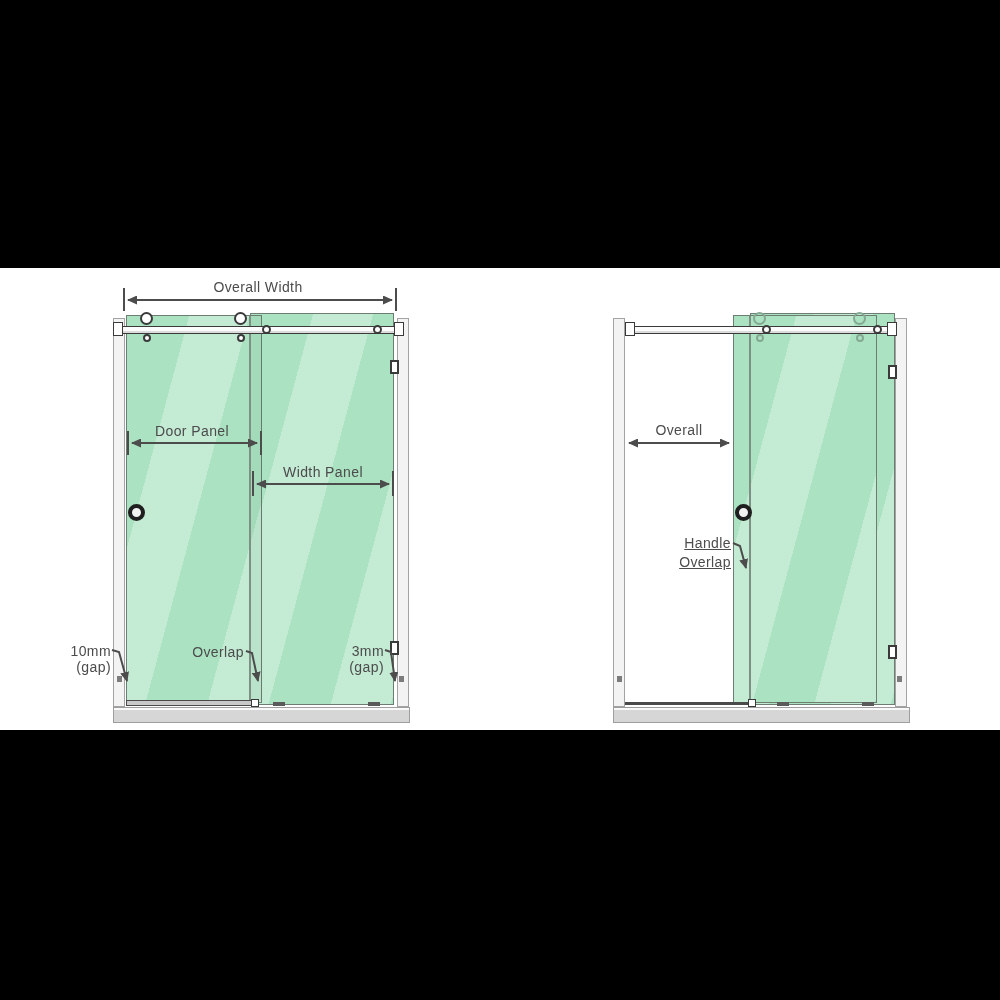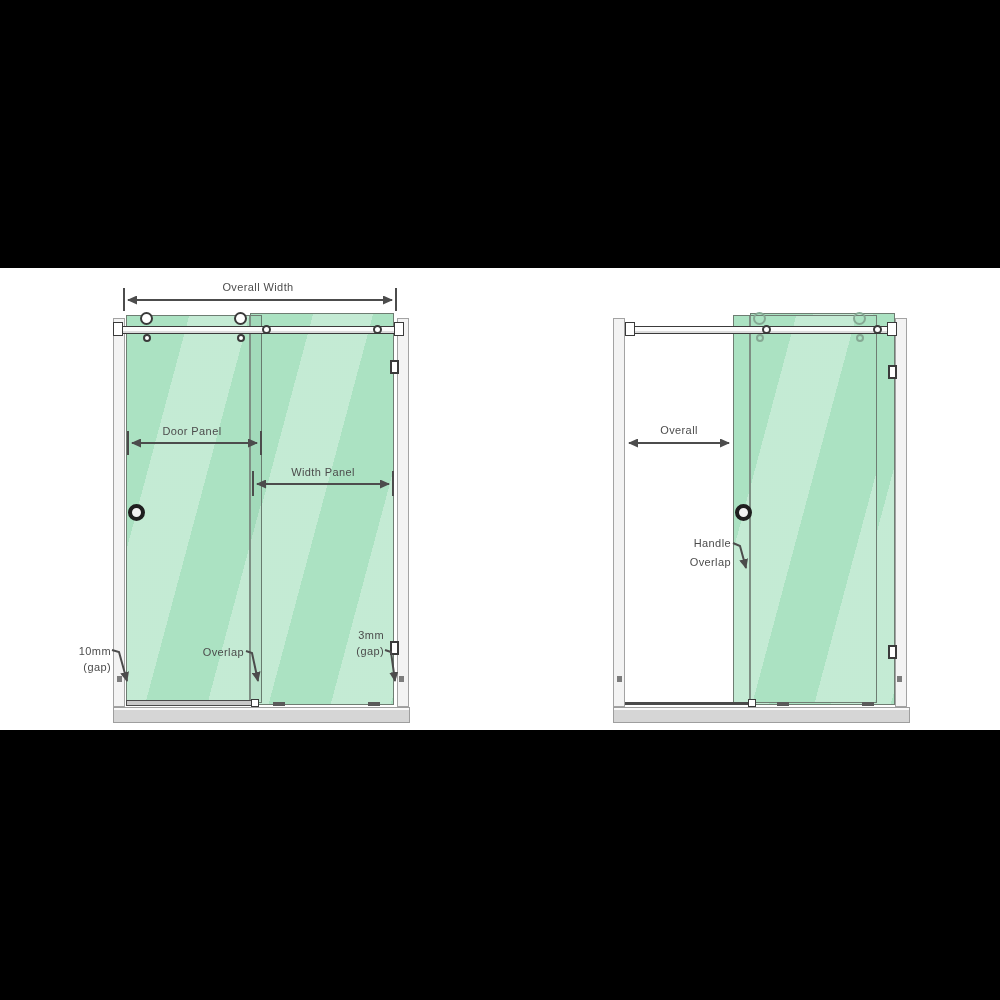--- a/index.html
+++ b/index.html
@@ -30,25 +30,25 @@
   .clamp-side{background:#fff;border:2px solid var(--hardware-outline,#3a3a3a);z-index:31;}
   .bottom-rail{background:#c9c9c9;border:1px solid #4a4a4a;z-index:22;}
   .rail-line{background:#4a4a4a;z-index:22;}
   .guide{background:#fff;border:1px solid var(--hardware-outline,#3a3a3a);z-index:23;}
   .clamp-bottom{background:#5a5a5a;z-index:23;}
   .wall-mark{background:#7c7c7c;z-index:23;}
   .z-fixed{z-index:10;}
   .z-shade{z-index:13;background:rgba(0,80,40,0.05);border:none;}
   .z-door{z-index:12;}
   .edge-line{background:#7e8f84;z-index:20;}
-  .label{position:absolute;color:var(--label-text,#4c4c4c);font-size:11px;
+  .label{position:absolute;color:var(--label-text,#4c4c4c);font-size:14px;
          letter-spacing:.4px;line-height:16px;z-index:60;}
   .center{text-align:center;} .right{text-align:right;}
   .two-line{line-height:16px;}
-  .hl{line-height:19px;}
+  .hl{line-height:19px;text-decoration:underline;}
   svg.overlay{position:absolute;left:0;top:0;width:1000px;height:1000px;z-index:50;pointer-events:none;}
   svg .dim{stroke:var(--dimension-line,#4c4c4c);stroke-width:2;fill:none;}
   svg .tick{stroke:var(--dimension-line,#4c4c4c);stroke-width:2;fill:none;}
   svg .leader{stroke:var(--dimension-line,#4c4c4c);stroke-width:2;fill:none;}
   svg marker path{fill:var(--dimension-line,#4c4c4c);}
 </style>
 </head>
 <body>
 
 <div class="scene">
@@ -88,21 +88,21 @@
     <div class="abs wall-mark" style="left:399px;top:676px;width:5px;height:6px;"></div>
 
     <div class="label center" style="left:133px;top:279px;width:250px;">Overall Width</div>
     <div class="label center" style="left:121px;top:423px;width:142px;">Door Panel</div>
     <div class="label center" style="left:252px;top:464px;width:142px;">Width Panel</div>
     <div class="label right two-line" style="left:38px;top:643px;width:73px;">
       <div>10mm</div>
       <div>(gap)</div>
     </div>
     <div class="label right" style="left:155px;top:644px;width:89px;">Overlap</div>
-    <div class="label right two-line" style="left:315px;top:627px;width:69px;">
+    <div class="label right two-line" style="left:315px;top:643px;width:69px;">
       <div>3mm</div>
       <div>(gap)</div>
     </div>
   </div>
 
   <div>
     <div class="abs tray" style="left:613px;top:707px;width:297px;height:16px;"></div>
     <div class="abs wall" style="left:613px;top:318px;width:12px;height:389px;"></div>
     <div class="abs wall" style="left:895px;top:318px;width:12px;height:389px;"></div>
 

